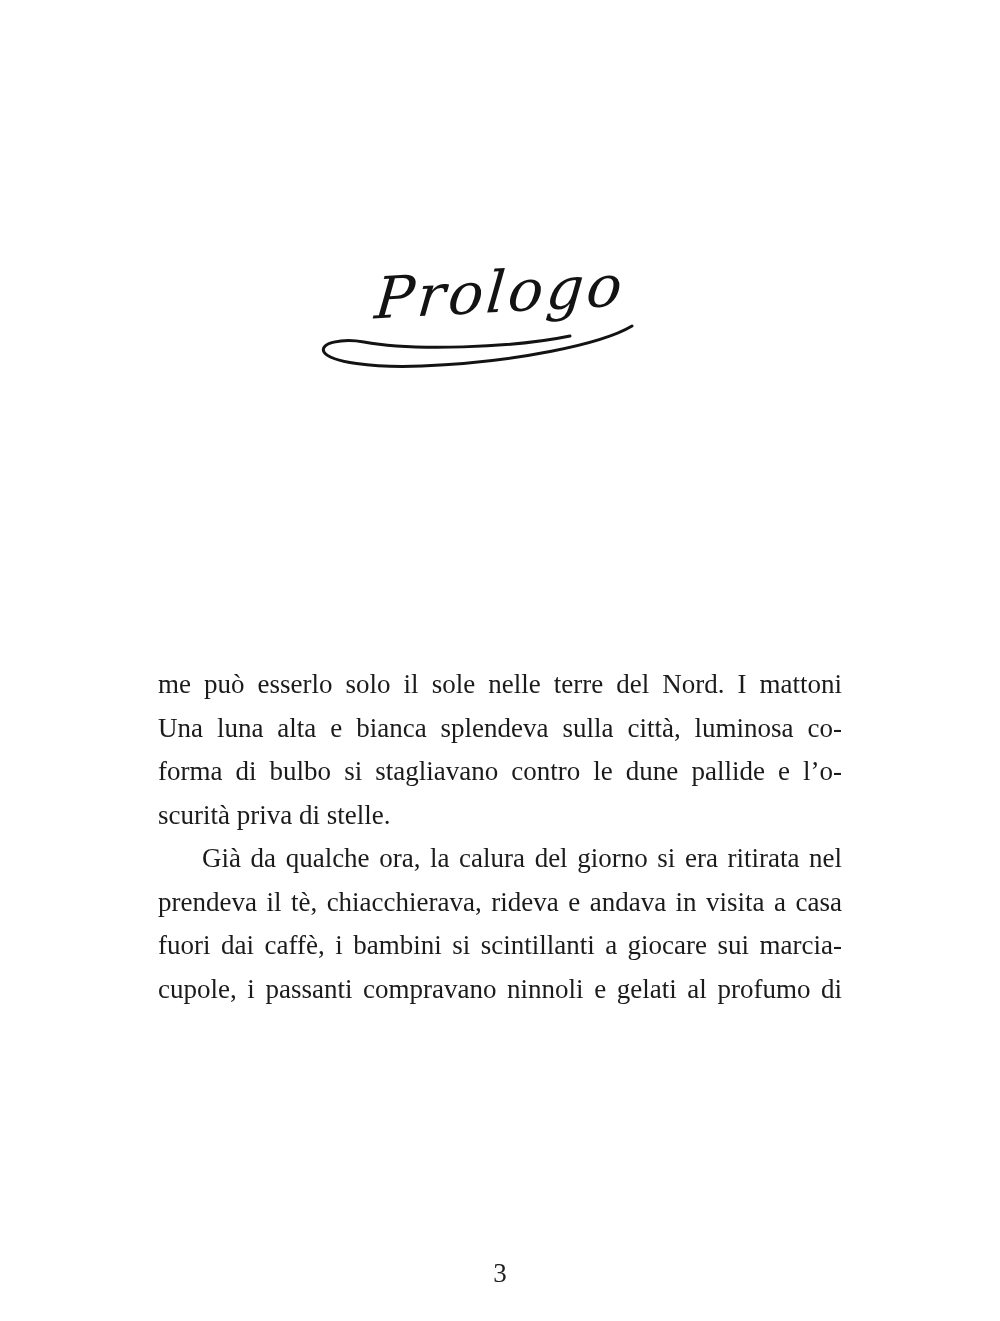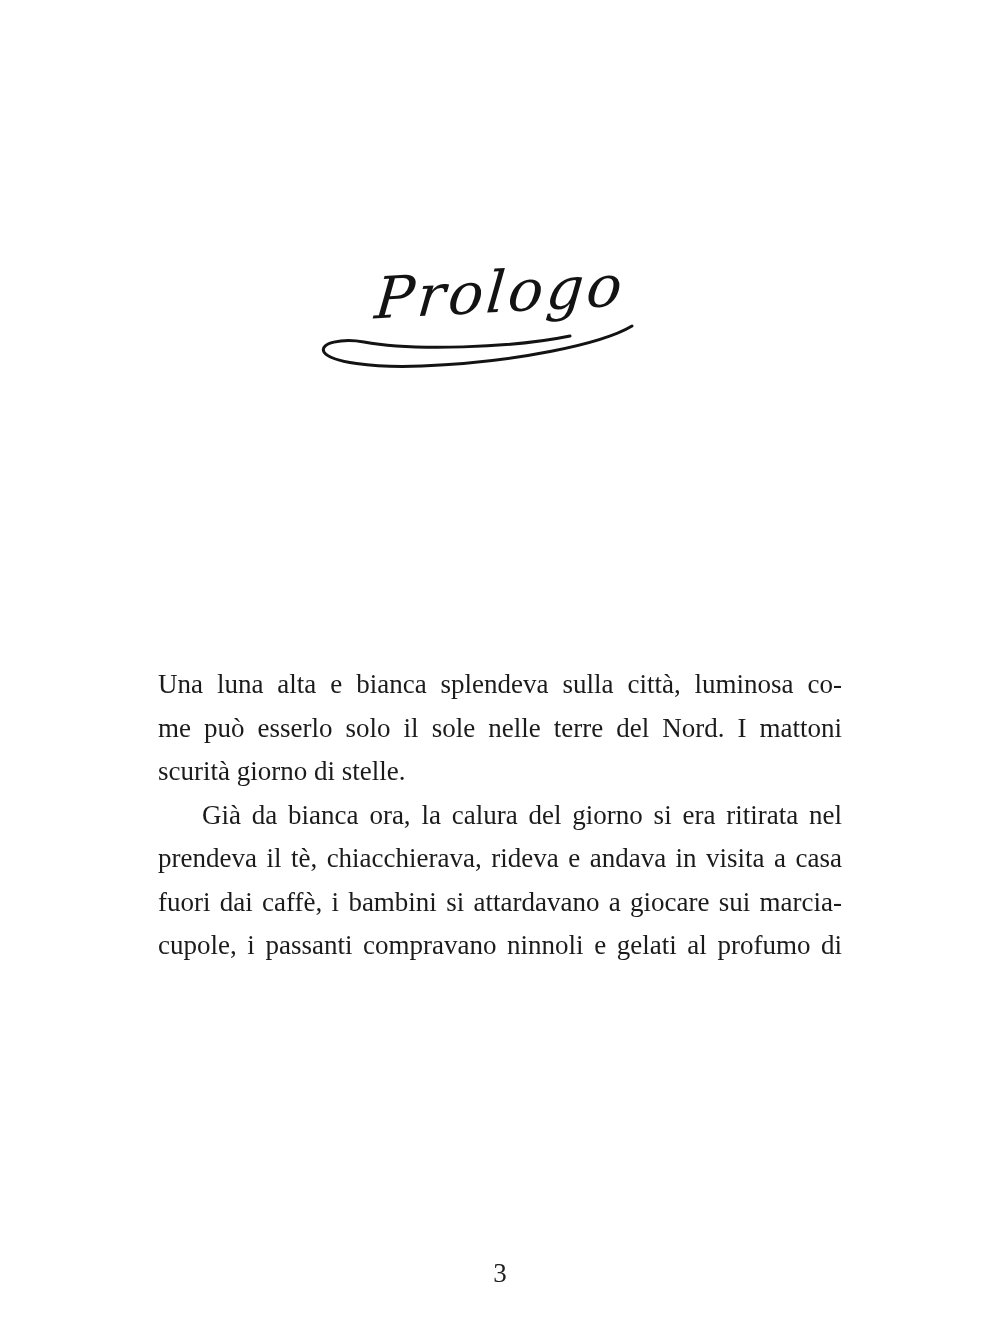--- a/index.html
+++ b/index.html
@@ -86,27 +86,28 @@
 <div class="page">
 
   <div class="heading-wrap">
     <span class="heading-text">Prologo</span>
   </div>
   <svg class="heading-flourish" viewBox="0 0 360 52">
     <path d="M330 4 C 300 22, 215 40, 120 44 C 70 46, 28 40, 22 30 C 17 21, 40 16, 62 20 C 110 29, 210 26, 268 14" fill="none" stroke="#131313" stroke-width="3" stroke-linecap="round"></path>
   </svg>
 
   <div class="textblock">
+    <div class="line">me può esserlo solo il sole nelle terre del Nord. I mattoni</div>
     <div class="line">Una luna alta e bianca splendeva sulla città, luminosa co-</div>
-    <div class="line">me può esserlo solo il sole nelle terre del Nord. I mattoni</div>
-    <div class="line para-end">scurità giorno di stelle.</div>
+    <div class="line">forma di bulbo si stagliavano contro le dune pallide e l’o-</div>
+    <div class="line para-end">scurità priva di stelle.</div>
 
-    <div class="line first-indent">Già da bianca ora, la calura del giorno si era ritirata nel</div>
+    <div class="line first-indent">Già da qualche ora, la calura del giorno si era ritirata nel</div>
     <div class="line">prendeva il tè, chiacchierava, rideva e andava in visita a casa</div>
-    <div class="line">fuori dai caffè, i bambini si attardavano a giocare sui marcia-</div>
+    <div class="line">fuori dai caffè, i bambini si scintillanti a giocare sui marcia-</div>
     <div class="line">cupole, i passanti compravano ninnoli e gelati al profumo di</div>
   </div>
 
   <div class="pagenum-wrap">
     <span class="pagenum">3</span>
   </div>
 
 </div>
 
 </body></html>

